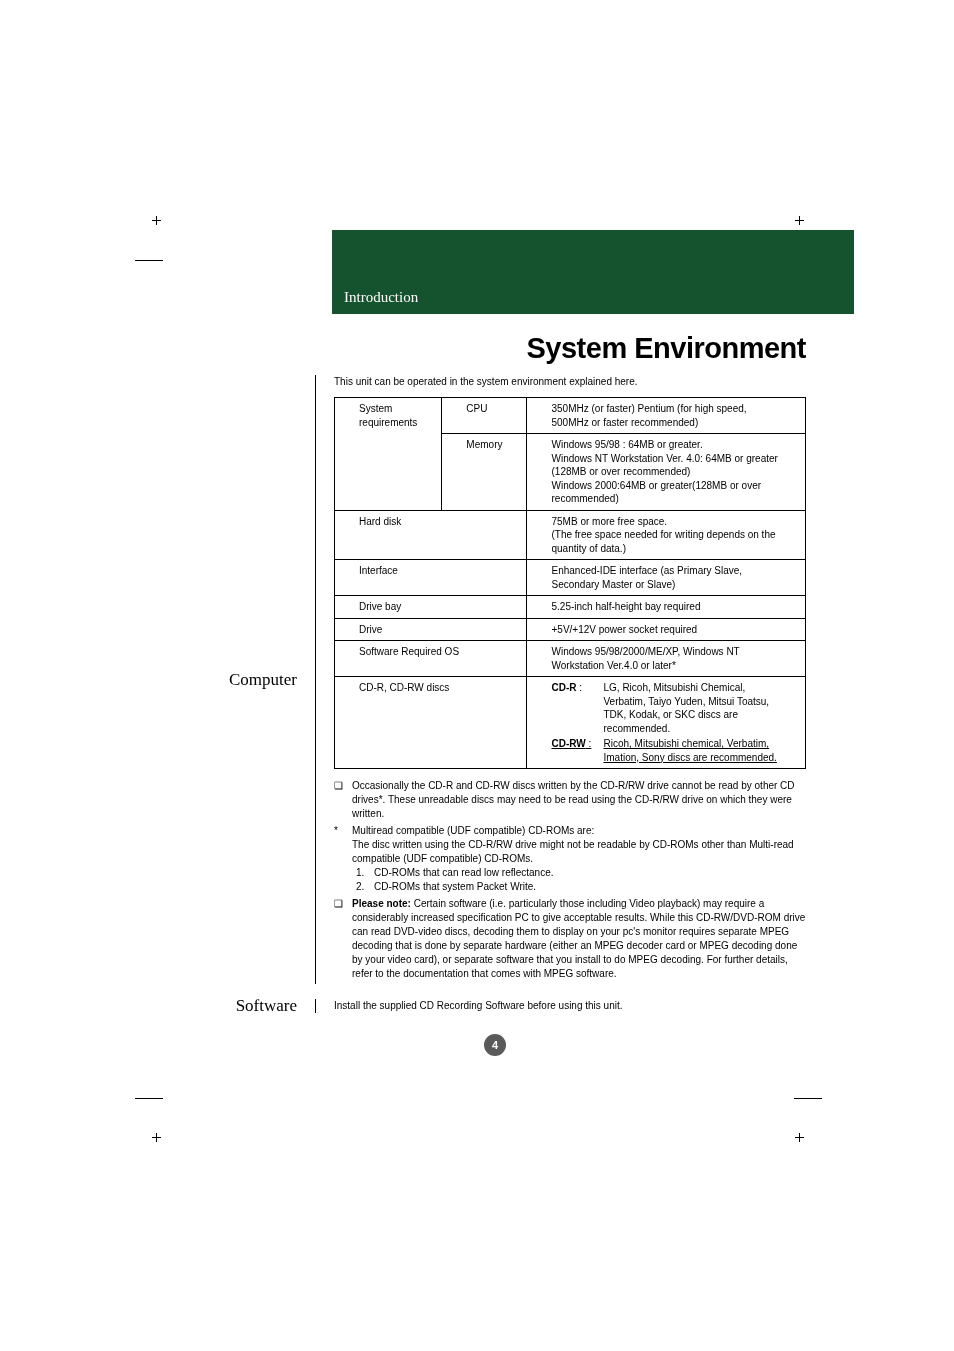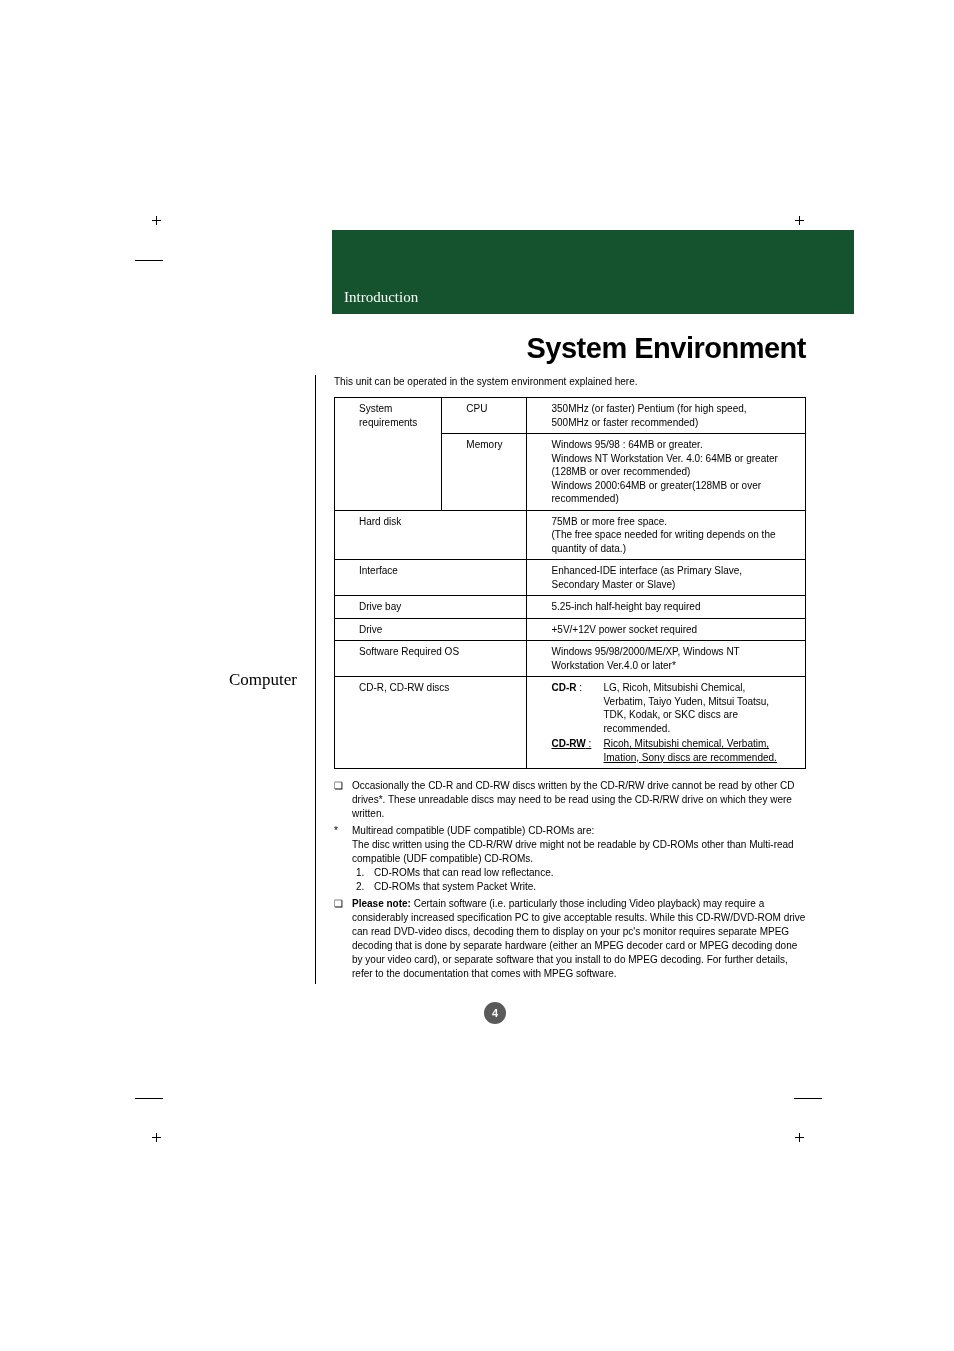--- a/index.html
+++ b/index.html
@@ -239,15 +239,21 @@
           </div>
         </div>
         <div class="note-item">
           <div class="note-bullet">❏</div>
           <div class="note-text"><span class="bold">Please note:</span><span> Certain software (i.e. particularly those including Video playback) may require a considerably increased specification PC to give acceptable results. While this CD-RW/DVD-ROM drive can read DVD-video discs, decoding them to display on your pc's monitor requires separate MPEG decoding that is done by separate hardware (either an MPEG decoder card or MPEG decoding done by your video card), or separate software that you install to do MPEG decoding. For further details, refer to the documentation that comes with MPEG software.</span></div>
         </div>
       </div>
     </div>
   </div>
 
+  <div class="section-row software-row">
+    <div class="section-label software">Software</div>
+    <div class="section-body">
+      <div class="intro-text" style="margin-bottom:0;">Install the supplied CD Recording Software before using this unit.</div>
+    </div>
+  </div>
 
   <div class="page-number-disc">4</div>
 </div>
 
 </body></html>

